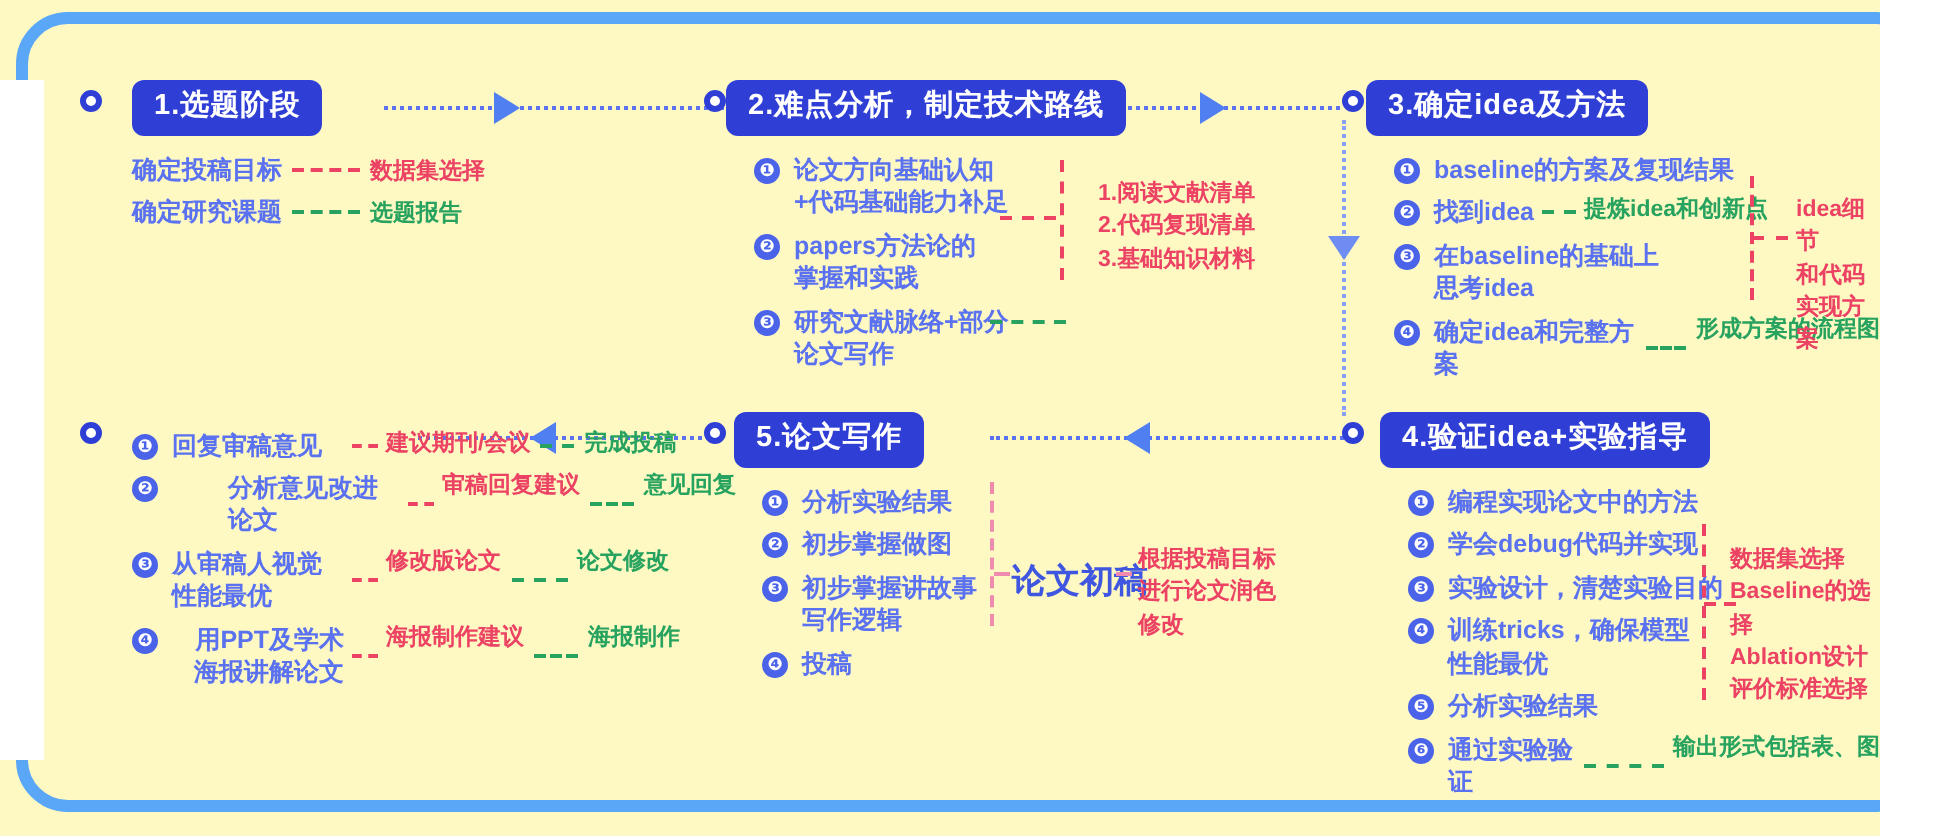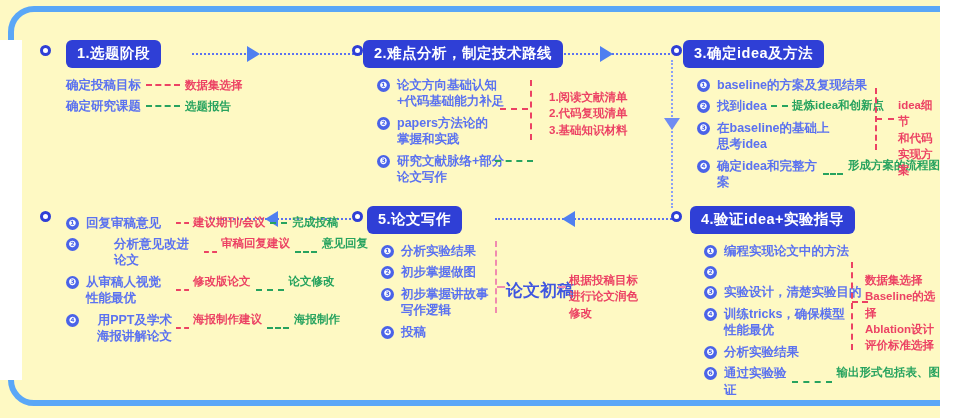--- a/index.html
+++ b/index.html
@@ -308,20 +308,21 @@
   <div class="node" style="left:690px;top:206px;">
     <div class="dot" style="left:-19px;top:5px;"></div>
     <div class="badge">4.验证idea+实验指导</div>
     <div class="items" style="margin-left:14px;">
       <div class="row">
         <span class="num">❶</span>
         <span class="txt">编程实现论文中的方法</span>
       </div>
       <div class="row">
         <span class="num">❷</span>
+        <span class="txt">学会debug代码并实现</span>
       </div>
       <div class="row">
         <span class="num">❸</span>
         <span class="txt">实验设计，清楚实验目的</span>
       </div>
       <div class="row">
         <span class="num">❹</span>
         <span class="txt">训练tricks，确保模型
 性能最优</span>
       </div>

